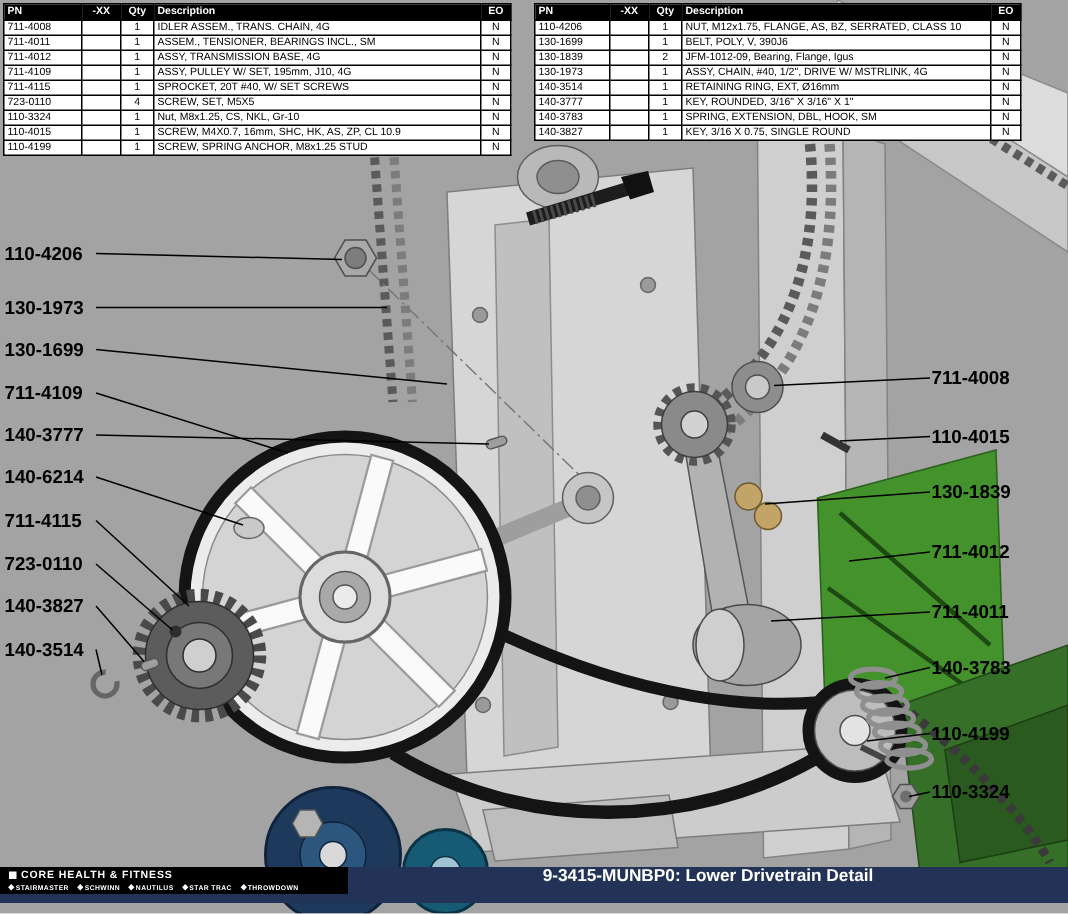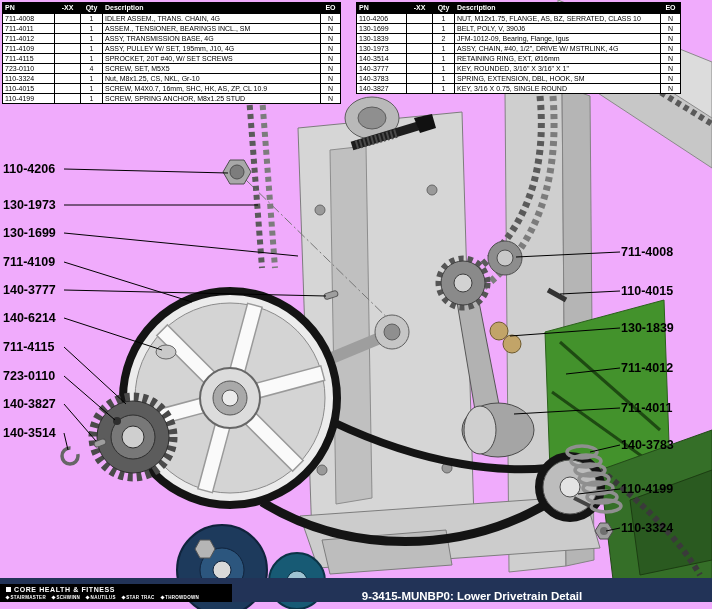--- a/index.html
+++ b/index.html
@@ -1,35 +1,35 @@
 <!DOCTYPE html>
 <html><head>
 <meta charset="utf-8">
 <style>
   * { margin:0; padding:0; box-sizing:border-box; }
   html,body { background:#ffffff; font-family:"Liberation Sans", sans-serif; }
-  .page { position:relative; width:712px; height:609px; background:#f0abfc; overflow:hidden; }
+  .page { position:relative; width:712px; height:609px; background:#a3a3a3; overflow:hidden; }
 
   .diagram-svg { position:absolute; left:0; top:0; width:712px; height:609px; z-index:1; }
 
   table.parts { position:absolute; top:2px; z-index:3; border-collapse:collapse; background:#fff;
                 font-size:7px; line-height:1.1; table-layout:fixed; }
   table.parts th { background:#000; color:#fff; font-weight:bold; text-align:left;
                    padding:1px 2px; border:1px solid #000; font-size:7px; height:11px; }
   table.parts td { border:1px solid #000; padding:0 2px; height:10px; white-space:nowrap; overflow:hidden; color:#000; }
   table.parts td.c, table.parts th.c { text-align:center; }
   #tableLeft { left:2px;  width:338px; }
   #tableRight{ left:356px; width:324px; }
 
   .callout { position:absolute; z-index:4; font-weight:bold; font-size:12.5px; color:#000; white-space:nowrap; }
   .callout.cl { left:3px; }
   .callout.cr { left:621px; }
 
   .footer { position:absolute; left:0; top:578px; width:712px; height:24px; background:#223357;
-            z-index:5; display:flex; align-items:flex-end; }
+            z-index:5; display:flex; align-items:flex-start; }
   .footer-left { width:232px; background:#000; color:#fff; padding:2px 6px; display:flex;
                  flex-direction:column; justify-content:center; gap:2px; }
   .company { font-size:7px; font-weight:bold; letter-spacing:0.6px; display:flex; align-items:center; gap:3px; }
   .company-mark { width:5px; height:5px; background:#fff; display:inline-block; }
   .brands { display:flex; gap:6px; font-size:4.5px; letter-spacing:0.3px; align-items:center; }
   .brand { display:flex; align-items:center; gap:1.5px; font-weight:bold; text-transform:uppercase; }
   .brand-mark { width:3px; height:3px; background:#fff; transform:rotate(45deg); display:inline-block; }
   .footer-title { flex:1; display:flex; align-items:center; justify-content:center;
                   color:#fff; font-weight:bold; font-size:11.5px; }
 </style>

